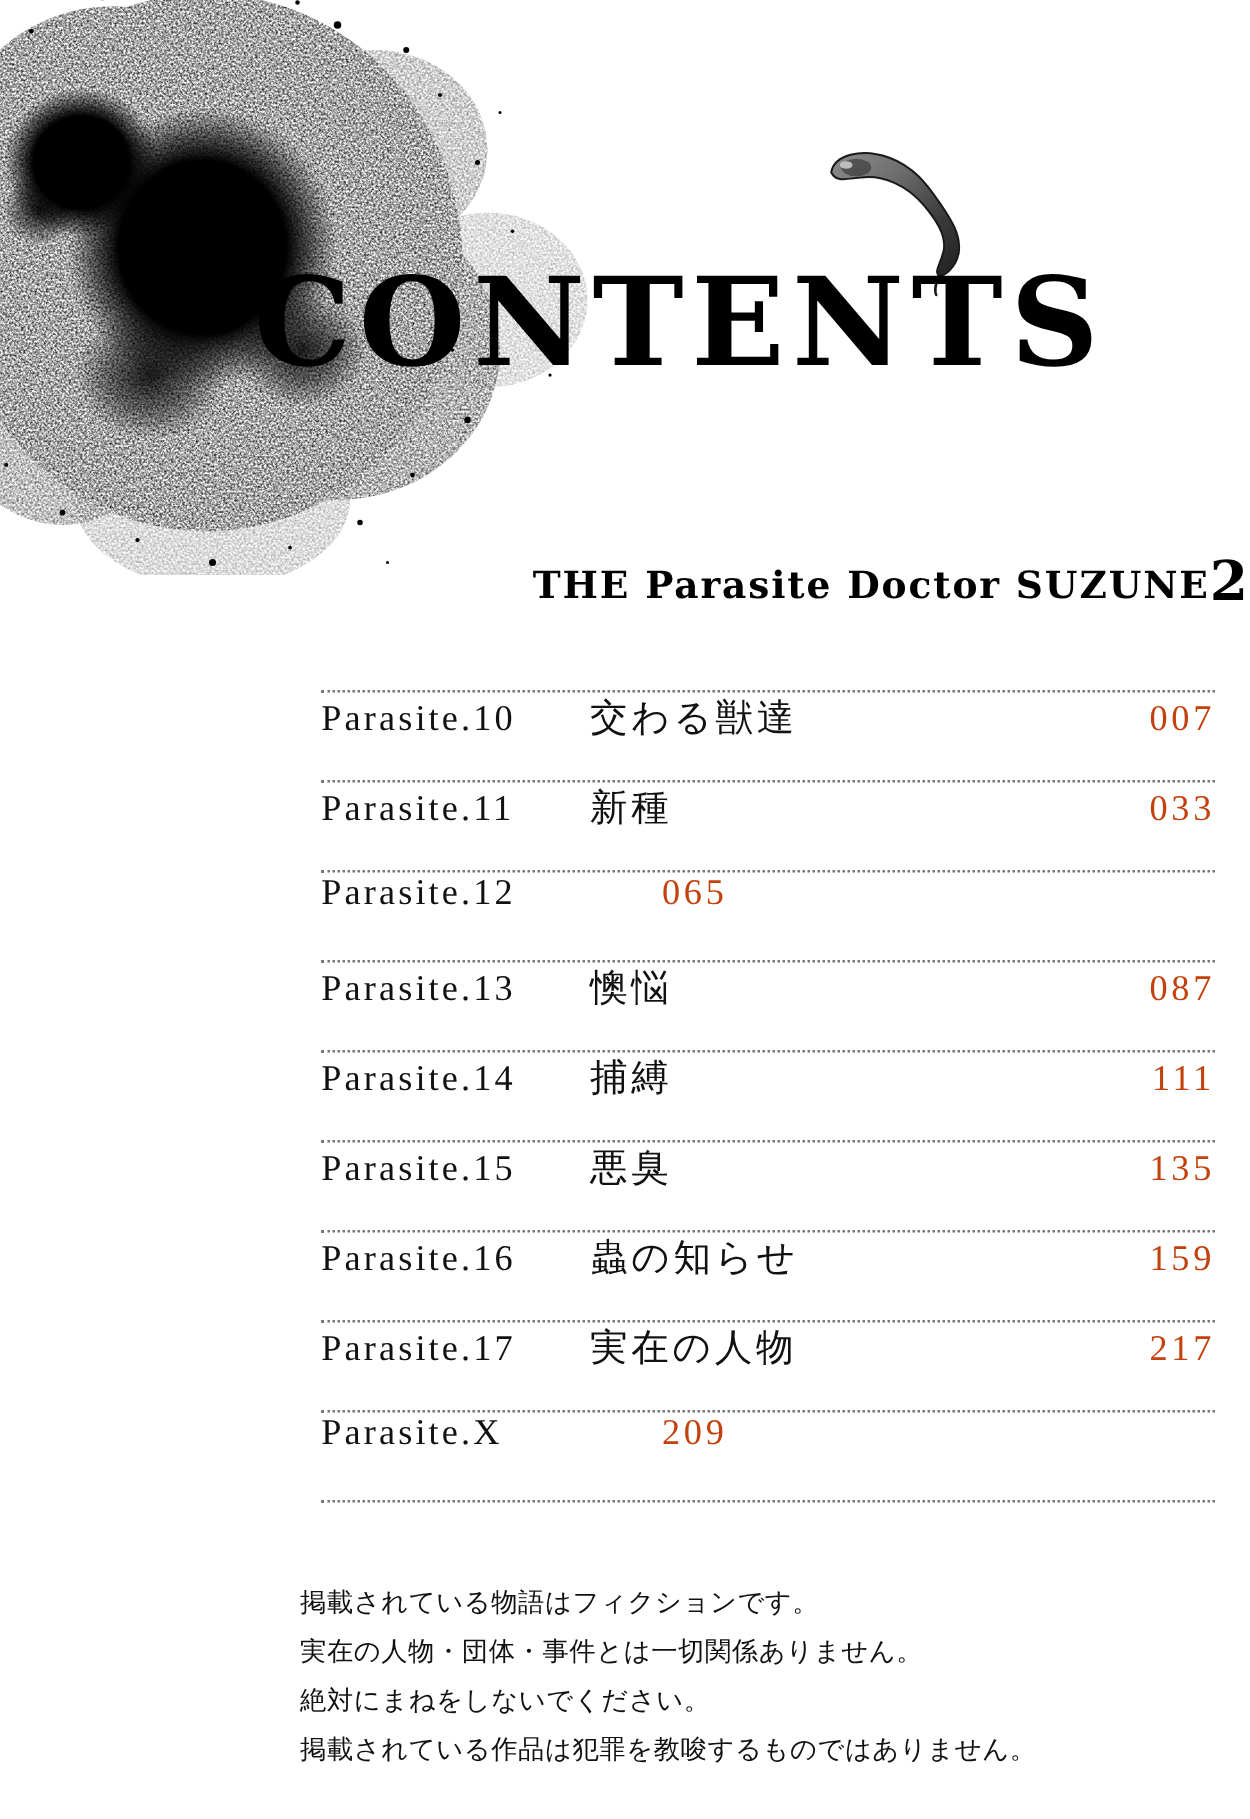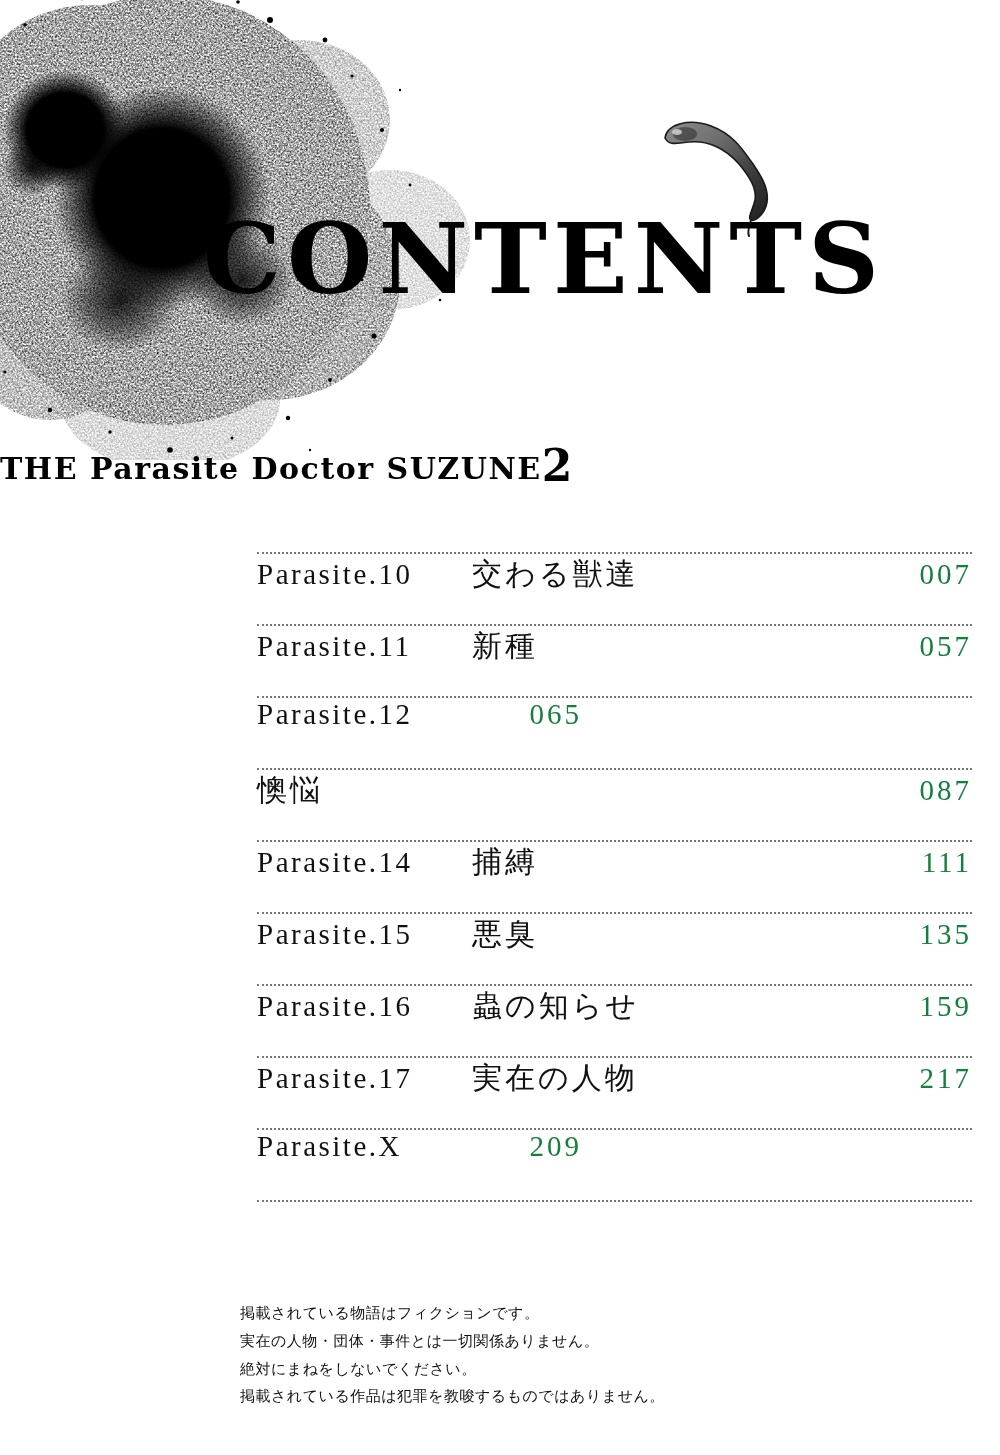--- a/index.html
+++ b/index.html
@@ -51,21 +51,21 @@
     color: #000;
     white-space: nowrap;
     padding-left: 44px;
   }
 
   #subtitle {
     position: absolute;
     left: 0;
     top: 440px;
     width: 1000px;
-    text-align: left;
+    text-align: right;
     font-family: "DejaVu Serif", serif;
     font-weight: bold;
     font-size: 30px;
     letter-spacing: 1.5px;
     color: #000;
     white-space: nowrap;
   }
   #subtitle .big {
     font-size: 44px;
     vertical-align: -2px;
@@ -102,32 +102,32 @@
     letter-spacing: 3px;
     color: #111;
     white-space: nowrap;
   }
   .toc-page {
     width: 110px;
     text-align: right;
     font-family: "Liberation Serif", serif;
     font-size: 29px;
     letter-spacing: 3px;
-    color: #15803d;
+    color: #c2410c;
     white-space: nowrap;
   }
 
   
   #disclaimer {
     position: absolute;
     left: 240px;
-    top: 1300px;
+    top: 1266px;
     width: 700px;
-    font-family: Liberation Serif, serif;
-    font-size: 15px;
+    font-family: Liberation Mono, monospace;
+    font-size: 21px;
     line-height: 1.85;
     color: #111;
     letter-spacing: 0.5px;
   }
   #disclaimer div { white-space: nowrap; }
 </style>
 </head>
 <body>
 
 <svg id="splatter" viewBox="0 0 520 480" xmlns="http://www.w3.org/2000/svg">
@@ -221,29 +221,30 @@
 
   <div class="toc-row">
     <span class="toc-label">Parasite.10</span>
     <span class="toc-title">交わる獣達</span>
     <span class="toc-page">007</span>
   </div>
 
   <div class="toc-row">
     <span class="toc-label">Parasite.11</span>
     <span class="toc-title">新種</span>
-    <span class="toc-page">057</span>
+    <span class="toc-page">033</span>
   </div>
 
   <div class="toc-row">
     <span class="toc-label">Parasite.12</span>
     <span class="toc-page">065</span>
   </div>
 
   <div class="toc-row">
+    <span class="toc-label">Parasite.13</span>
     <span class="toc-title">懊悩</span>
     <span class="toc-page">087</span>
   </div>
 
   <div class="toc-row">
     <span class="toc-label">Parasite.14</span>
     <span class="toc-title">捕縛</span>
     <span class="toc-page">111</span>
   </div>
 

